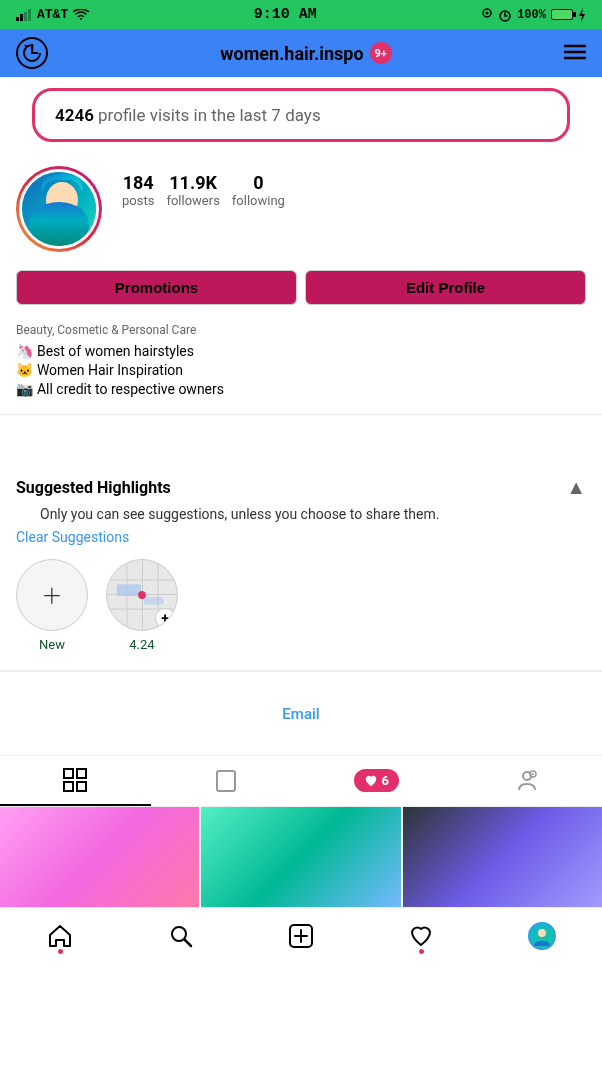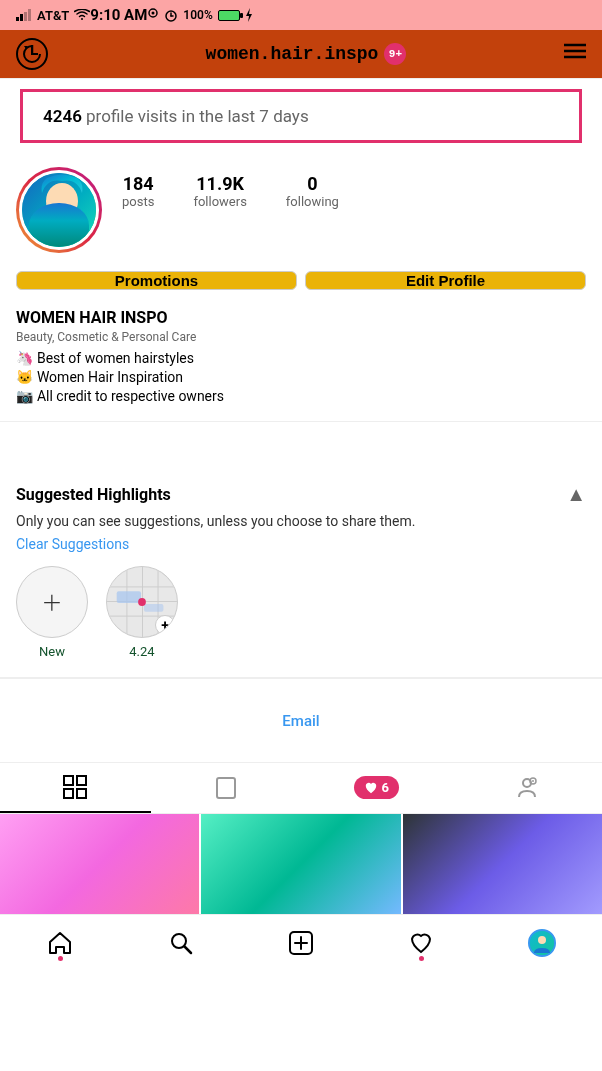--- a/index.html
+++ b/index.html
@@ -8,25 +8,27 @@
       font-family: -apple-system, BlinkMacSystemFont, 'Segoe UI', Roboto, sans-serif;
       background: #fff;
       width: 602px;
       min-height: 1071px;
       overflow-x: hidden;
     }
 
     
     .status-bar {
       display: flex;
+      justify-content: space-between;
       align-items: center;
       padding: 6px 16px;
       font-size: 13px;
       font-weight: 600;
-      background: #fca5a5;
+      background: #22c55e;
+      font-family: Liberation Mono, monospace;
     }
     .status-left { display: flex; align-items: center; gap: 5px; }
     .status-center { font-weight: 700; font-size: 15px; }
     .status-right { display: flex; align-items: center; gap: 5px; font-size: 12px; }
     .battery-icon {
       display: inline-block;
       width: 22px; height: 11px;
       border: 1.5px solid #000;
       border-radius: 2px;
       position: relative;
@@ -41,22 +43,21 @@
       border-radius: 1px;
     }
 
     
     .nav-bar {
       display: flex;
       justify-content: space-between;
       align-items: center;
       padding: 8px 16px;
       border-bottom: 1px solid #eee;
-      background: #c2410c;
-      font-family: Liberation Mono, monospace;
+      background: #3b82f6;
     }
     .nav-title {
       font-size: 18px;
       font-weight: 700;
       color: #000;
     }
     .notification-badge {
       display: inline-flex;
       align-items: center;
       justify-content: center;
@@ -90,23 +91,23 @@
     .history-icon::before {
       content: '';
       position: absolute;
       top: 13px; left: 50%;
       width: 6px; height: 1.5px;
       background: #000;
     }
 
     
     .visits-banner {
-      margin: 10px 20px;
+      margin: 10px 32px;
       border: 3px solid #e1306c;
-      border-radius: 0;
+      border-radius: 20px;
       padding: 14px 20px;
       font-size: 17px;
       color: #666;
     }
     .visits-banner strong { color: #000; font-weight: 600; }
 
     
     .profile-section {
       display: flex;
       align-items: flex-start;
@@ -139,39 +140,39 @@
       content: '';
       position: absolute;
       bottom: 0; left: 10%;
       width: 80%; height: 60%;
       background: linear-gradient(180deg, #1976d2 0%, #00acc1 40%, #00897b 100%);
       border-radius: 50% 50% 40% 40%;
     }
 
     .profile-stats {
       display: flex;
-      gap: 39px;
+      gap: 12px;
       margin-top: 6px;
     }
     .stat-item { text-align: center; }
     .stat-num { font-size: 18px; font-weight: 700; color: #000; }
     .stat-label { font-size: 13px; color: #666; }
 
     
     .profile-buttons {
       display: flex;
       gap: 8px;
       padding: 8px 16px 14px;
     }
     .btn-outline {
       flex: 1;
-      padding: 0 0;
+      padding: 8px 0;
       border: 1.5px solid #ccc;
       border-radius: 6px;
-      background: #eab308;
+      background: #be185d;
       font-size: 15px;
       font-weight: 600;
       cursor: pointer;
       text-align: center;
     }
 
     
     .bio-section {
       padding: 4px 16px 14px;
     }
@@ -208,21 +209,21 @@
       align-items: center;
       margin-bottom: 6px;
       margin-top: 44px;
     }
     .highlights-title { font-size: 16px; font-weight: 700; color: #000; }
     .chevron-up {
       font-size: 20px;
       color: #666;
       cursor: pointer;
     }
-    .highlights-desc { font-size: 14px; color: #333; margin-bottom: 4px; line-height: 1.4; }
+    .highlights-desc { font-size: 14px; color: #333; margin-bottom: 4px; line-height: 1.4; margin-left: 24px; }
     .clear-suggestions {
       color: #3897f0;
       font-size: 14px;
       cursor: pointer;
       margin-bottom: 14px;
     }
 
     
     .highlights-row {
       display: flex;
@@ -467,21 +468,20 @@
     </div>
   </div>
 </div>
 
 <div class="profile-buttons">
   <button class="btn-outline">Promotions</button>
   <button class="btn-outline">Edit Profile</button>
 </div>
 
 <div class="bio-section">
-  <div class="bio-name">WOMEN HAIR INSPO</div>
   <div class="bio-category">Beauty, Cosmetic &amp; Personal Care</div>
   <div class="bio-line">🦄  Best of women hairstyles</div>
   <div class="bio-line">🐱  Women Hair Inspiration</div>
   <div class="bio-line">📷  All credit to respective owners</div>
 </div>
 
 <div class="divider"></div>
 
 <div class="highlights-section">
   <div class="highlights-header">

